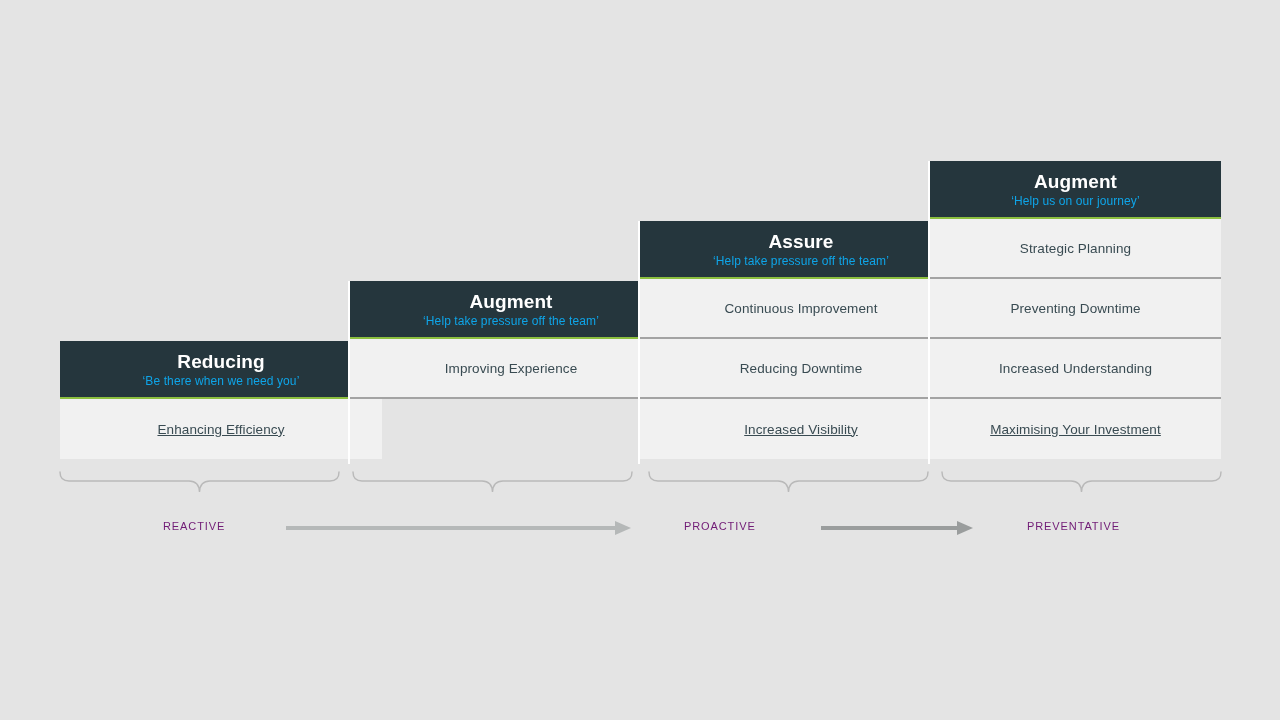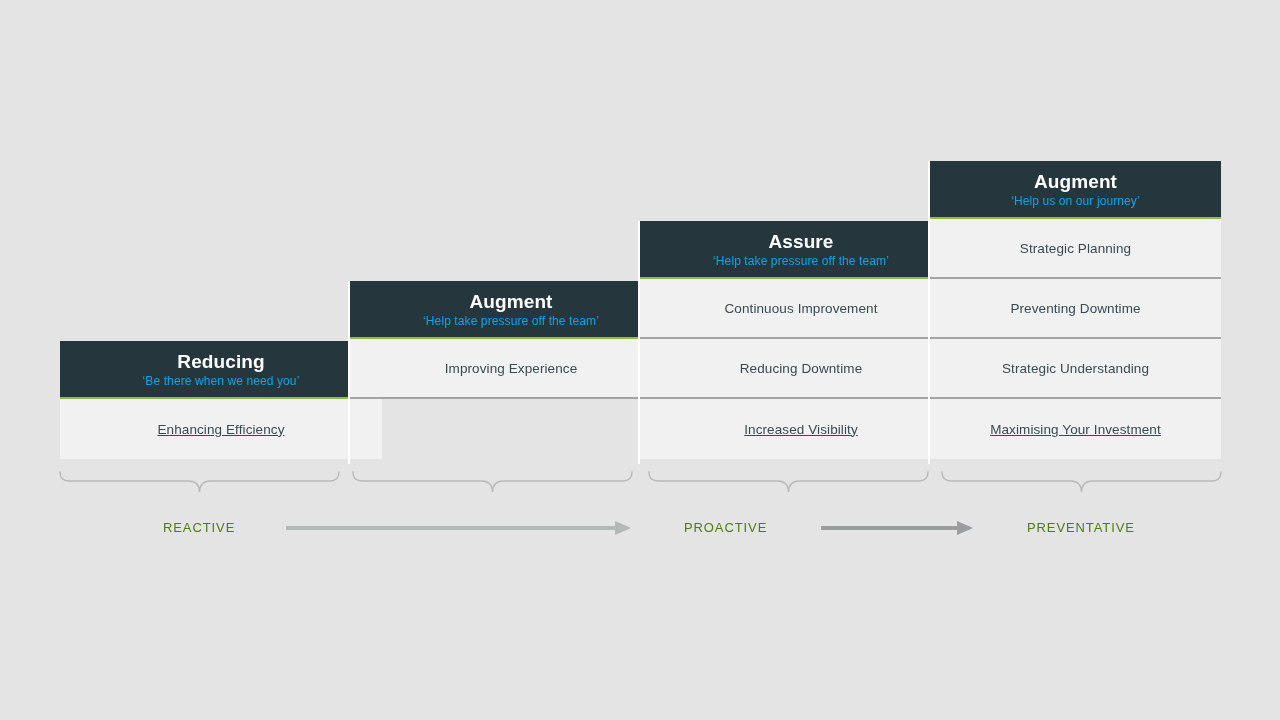--- a/index.html
+++ b/index.html
@@ -74,22 +74,22 @@
   }
   .brace-wrap {
     position: absolute;
     height: 26px;
   }
   .brace-wrap svg {
     display: block;
   }
   .phase-label {
     position: absolute;
-    color: #4d7c0f;
-    font-size: 13px;
+    color: #701a75;
+    font-size: 11px;
     letter-spacing: 0.9px;
     white-space: nowrap;
   }
   .arrow-wrap {
     position: absolute;
   }
   .arrow-wrap svg {
     display: block;
   }
 </style>
@@ -139,21 +139,21 @@
       <div class="col-title">Augment</div>
       <div class="col-tagline">‘Help us on our journey’</div>
     </div>
     <div class="cell">
       <span>Strategic Planning</span>
     </div>
     <div class="cell">
       <span>Preventing Downtime</span>
     </div>
     <div class="cell">
-      <span>Strategic Understanding</span>
+      <span>Increased Understanding</span>
     </div>
     <div class="cell last">
       <span>Maximising Your Investment</span>
     </div>
   </div>
 
   <div class="vsep" style="left:348px; top:281px; height:183px;"></div>
   <div class="vsep" style="left:638px; top:221px; height:243px;"></div>
   <div class="vsep" style="left:928px; top:161px; height:303px;"></div>
 

